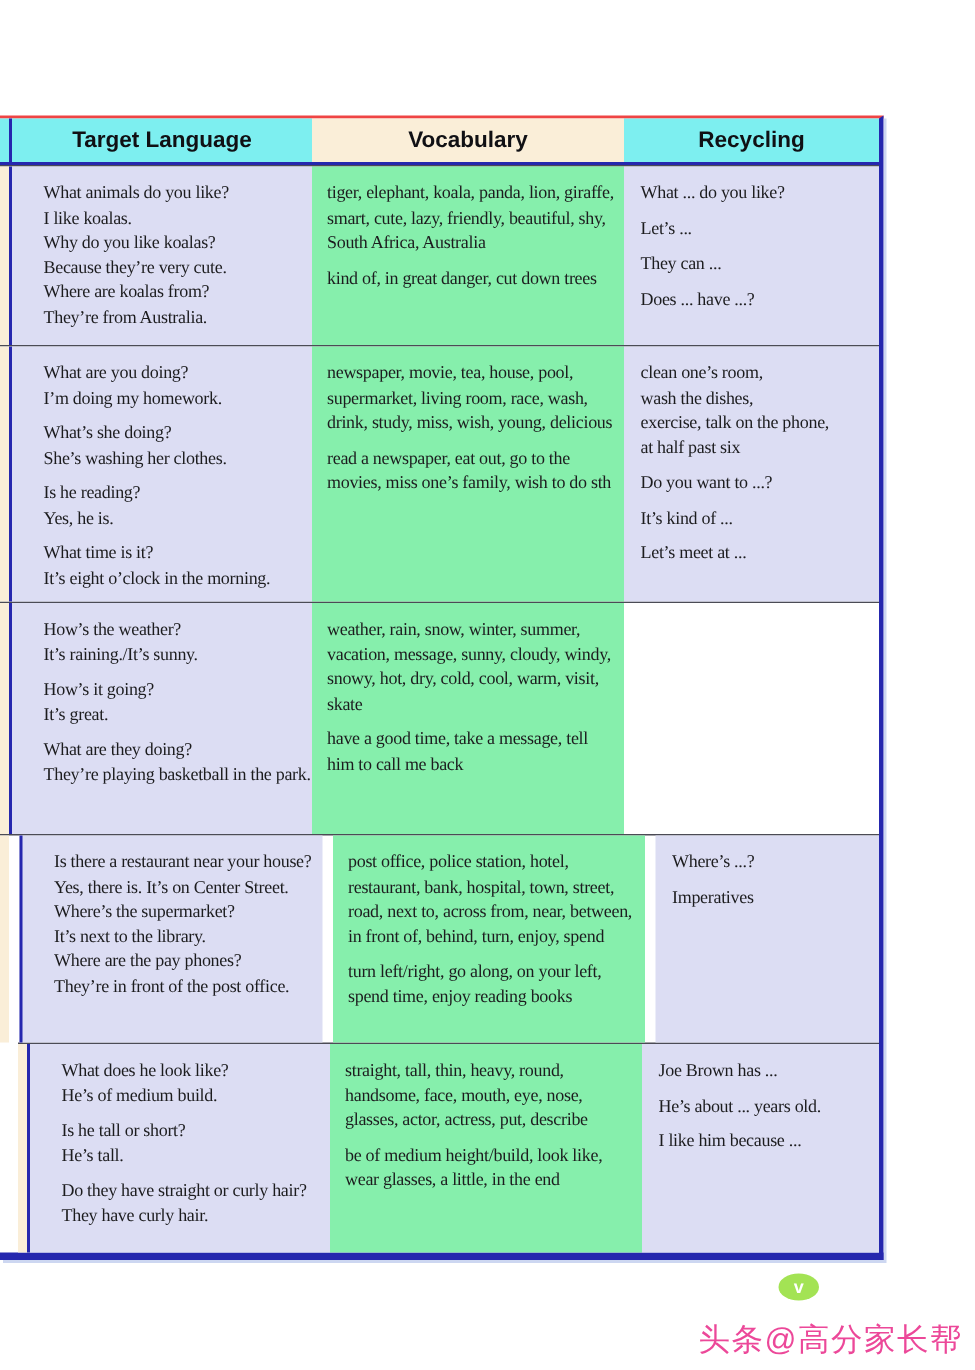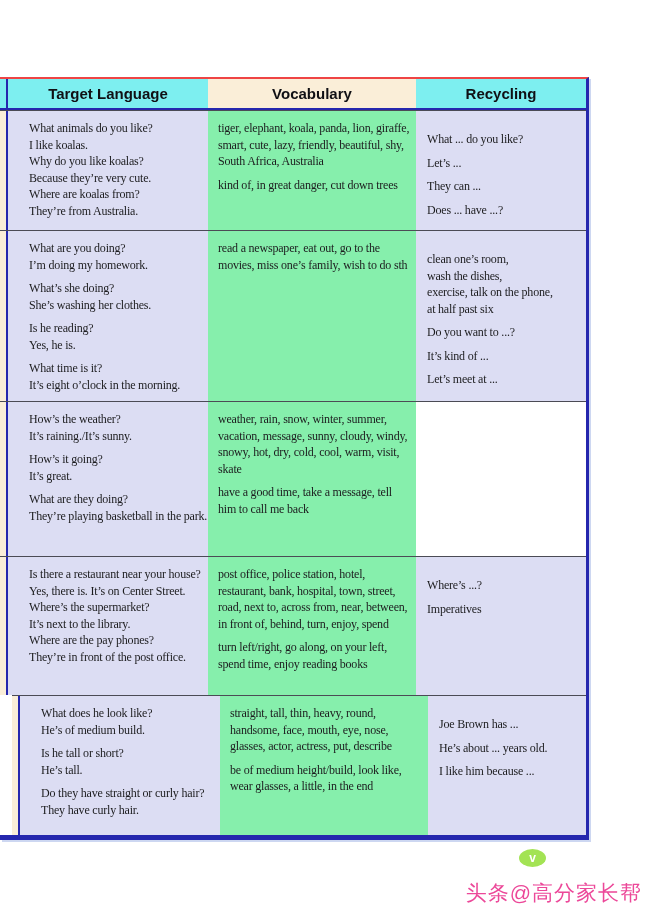--- a/index.html
+++ b/index.html
@@ -33,21 +33,21 @@
     padding: 9px 0 8px 21px;
   }
   .cell-vocab {
     width: 208px; flex: 0 0 208px; box-sizing: border-box;
     background: #86efac;
     padding: 9px 6px 8px 10px;
   }
   .cell-recycle {
     flex: 1 1 auto; box-sizing: border-box;
     background: #dcddf3;
-    padding: 20px 4px 8px 11px;
+    padding: 9px 4px 8px 11px;
   }
 
   
   .t-header { height: 29px; border-bottom: 2px solid #2527ae; }
   .t-header .cell-sliver { background: #7deff0; }
   .t-header .cell-target,
   .t-header .cell-vocab,
   .t-header .cell-recycle {
     display: flex; align-items: center; justify-content: center;
     padding: 0;
@@ -68,21 +68,21 @@
     line-height: 16.5px;
     letter-spacing: -0.2px;
     color: #1c1c1e;
   }
   .t-body p:last-child { margin-bottom: 0; }
 
   
   .row-1 { min-height: 119px; }
   .row-2 { min-height: 169px; }
   .row-3 { min-height: 154px; }
-  .row-4 { min-height: 138px; }
+  .row-4 { min-height: 138px; gap: 7px; }
   .row-5 { min-height: 139px; margin-left: 12px; }
 
   .verified-badge {
     position: absolute;
     left: 519px; top: 849px;
     width: 27px; height: 18px;
     border-radius: 50%;
     background: #a3e354;
     color: #ffffff;
     font-family: "Liberation Sans", sans-serif;
@@ -140,20 +140,21 @@
         <p>What are you doing?
 I’m doing my homework.</p>
         <p>What’s she doing?
 She’s washing her clothes.</p>
         <p>Is he reading?
 Yes, he is.</p>
         <p>What time is it?
 It’s eight o’clock in the morning.</p>
       </div>
     <div class="cell-vocab">
+        <p>newspaper, movie, tea, house, pool, supermarket, living room, race, wash, drink, study, miss, wish, young, delicious</p>
         <p>read a newspaper, eat out, go to the movies, miss one’s family, wish to do sth</p>
       </div>
     <div class="cell-recycle">
         <p>clean one’s room,
 wash the dishes,
 exercise, talk on the phone,
 at half past six</p>
         <p>Do you want to ...?</p>
         <p>It’s kind of ...</p>
         <p>Let’s meet at ...</p>

